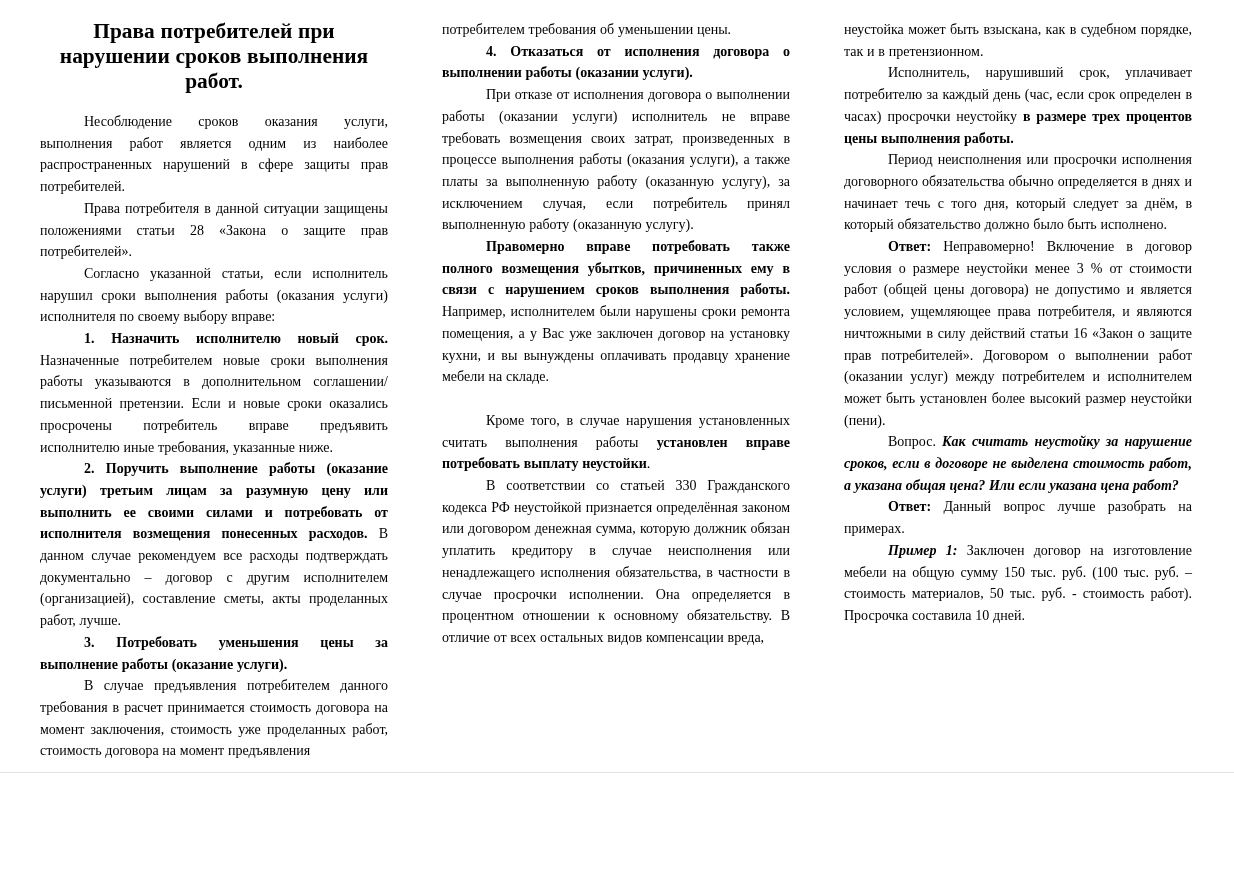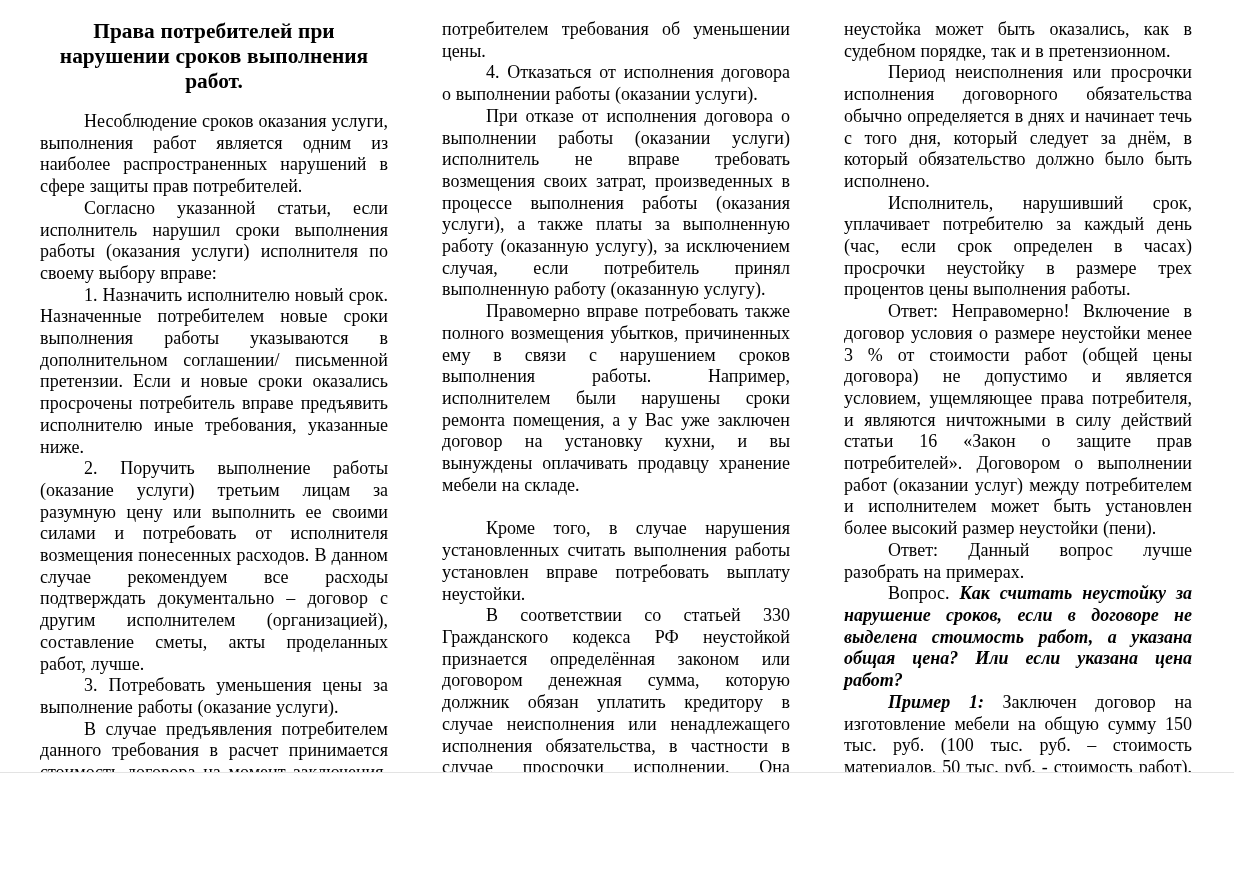--- a/index.html
+++ b/index.html
@@ -24,64 +24,65 @@
     overflow: hidden;
     border-bottom: 1px solid #e3e3e3;
     background: #ffffff;
   }
   .col {
     flex: 0 0 348px;
     width: 348px;
   }
   .col p {
     margin: 0;
-    font-size: 18px;
+    font-size: 14px;
     line-height: 21.7px;
     text-align: justify;
     word-spacing: 0.02em;
   }
   p.title {
     text-align: center;
     font-weight: bold;
     font-size: 21.4px;
     line-height: 25px;
     text-indent: 0;
   }
   p.para { text-indent: 44px; }
   p.para-noindent { text-indent: 0; }
   .spacer-sm { height: 17px; }
   .spacer-md { height: 22px; }
-  .b  { font-weight: normal; }
+  .b  { font-weight: bold; }
   .bi { font-weight: bold; font-style: italic; }
 </style>
 </head>
 <body>
 
 <div class="page">
   <div class="col">
       <p class="title"><span>Права потребителей при нарушении сроков выполнения работ.</span></p>
       <div class="spacer-sm"></div>
       <p class="para"><span>Несоблюдение сроков оказания услуги, выполнения работ является одним из наиболее распространенных нарушений в сфере защиты прав потребителей.</span></p>
+      <p class="para"><span>Права потребителя в данной ситуации защищены положениями статьи 28 «Закона о защите прав потребителей».</span></p>
       <p class="para"><span>Согласно указанной статьи, если исполнитель нарушил сроки выполнения работы (оказания услуги) исполнителя по своему выбору вправе:</span></p>
       <p class="para"><span class="b">1. Назначить исполнителю новый срок.</span><span> Назначенные потребителем новые сроки выполнения работы указываются в дополнительном соглашении/ письменной претензии. Если и новые сроки оказались просрочены потребитель вправе предъявить исполнителю иные требования, указанные ниже.</span></p>
       <p class="para"><span class="b">2. Поручить выполнение работы (оказание услуги) третьим лицам за разумную цену или выполнить ее своими силами и потребовать от исполнителя возмещения понесенных расходов.</span><span> В данном случае рекомендуем все расходы подтверждать документально – договор с другим исполнителем (организацией), составление сметы, акты проделанных работ, лучше.</span></p>
       <p class="para"><span class="b">3. Потребовать уменьшения цены за выполнение работы (оказание услуги).</span></p>
       <p class="para"><span>В случае предъявления потребителем данного требования в расчет принимается стоимость договора на момент заключения, стоимость уже проделанных работ, стоимость договора на момент предъявления</span></p>
     </div>
   <div class="col">
       <p class="para-noindent"><span>потребителем требования об уменьшении цены.</span></p>
       <p class="para"><span class="b">4. Отказаться от исполнения договора о выполнении работы (оказании услуги).</span></p>
       <p class="para"><span>При отказе от исполнения договора о выполнении работы (оказании услуги) исполнитель не вправе требовать возмещения своих затрат, произведенных в процессе выполнения работы (оказания услуги), а также платы за выполненную работу (оказанную услугу), за исключением случая, если потребитель принял выполненную работу (оказанную услугу).</span></p>
       <p class="para"><span class="b">Правомерно вправе потребовать также полного возмещения убытков, причиненных ему в связи с нарушением сроков выполнения работы.</span><span> Например, исполнителем были нарушены сроки ремонта помещения, а у Вас уже заключен договор на установку кухни, и вы вынуждены оплачивать продавцу хранение мебели на складе.</span></p>
       <div class="spacer-md"></div>
       <p class="para"><span>Кроме того, в случае нарушения установленных считать выполнения работы </span><span class="b">установлен вправе потребовать выплату неустойки</span><span>.</span></p>
       <p class="para"><span>В соответствии со статьей 330 Гражданского кодекса РФ неустойкой признается определённая законом или договором денежная сумма, которую должник обязан уплатить кредитору в случае неисполнения или ненадлежащего исполнения обязательства, в частности в случае просрочки исполнении. Она определяется в процентном отношении к основному обязательству. В отличие от всех остальных видов компенсации вреда,</span></p>
     </div>
   <div class="col">
-      <p class="para-noindent"><span>неустойка может быть оказались, как в судебном порядке, так и в претензионном.</span></p>
+      <p class="para-noindent"><span>неустойка может быть взыскана, как в судебном порядке, так и в претензионном.</span></p>
+      <p class="para"><span>Исполнитель, нарушивший срок, уплачивает потребителю за каждый день (час, если срок определен в часах) просрочки неустойку </span><span class="b">в размере трех процентов цены выполнения работы.</span></p>
       <p class="para"><span>Период неисполнения или просрочки исполнения договорного обязательства обычно определяется в днях и начинает течь с того дня, который следует за днём, в который обязательство должно было быть исполнено.</span></p>
-      <p class="para"><span>Исполнитель, нарушивший срок, уплачивает потребителю за каждый день (час, если срок определен в часах) просрочки неустойку </span><span class="b">в размере трех процентов цены выполнения работы.</span></p>
       <p class="para"><span class="b">Ответ: </span><span>Неправомерно! Включение в договор условия о размере неустойки менее 3 % от стоимости работ (общей цены договора) не допустимо и является условием, ущемляющее права потребителя, и являются ничтожными в силу действий статьи 16 «Закон о защите прав потребителей». Договором о выполнении работ (оказании услуг) между потребителем и исполнителем может быть установлен более высокий размер неустойки (пени).</span></p>
+      <p class="para"><span>Вопрос. </span><span class="bi">Как считать неустойку за нарушение сроков, если в договоре не выделена стоимость работ, а указана общая цена? Или если указана цена работ?</span></p>
       <p class="para"><span class="b">Ответ: </span><span>Данный вопрос лучше разобрать на примерах.</span></p>
-      <p class="para"><span>Вопрос. </span><span class="bi">Как считать неустойку за нарушение сроков, если в договоре не выделена стоимость работ, а указана общая цена? Или если указана цена работ?</span></p>
       <p class="para"><span class="bi">Пример 1: </span><span>Заключен договор на изготовление мебели на общую сумму 150 тыс. руб. (100 тыс. руб. – стоимость материалов, 50 тыс. руб. - стоимость работ). Просрочка составила 10 дней.</span></p>
     </div>
 </div>
 
 </body></html>

